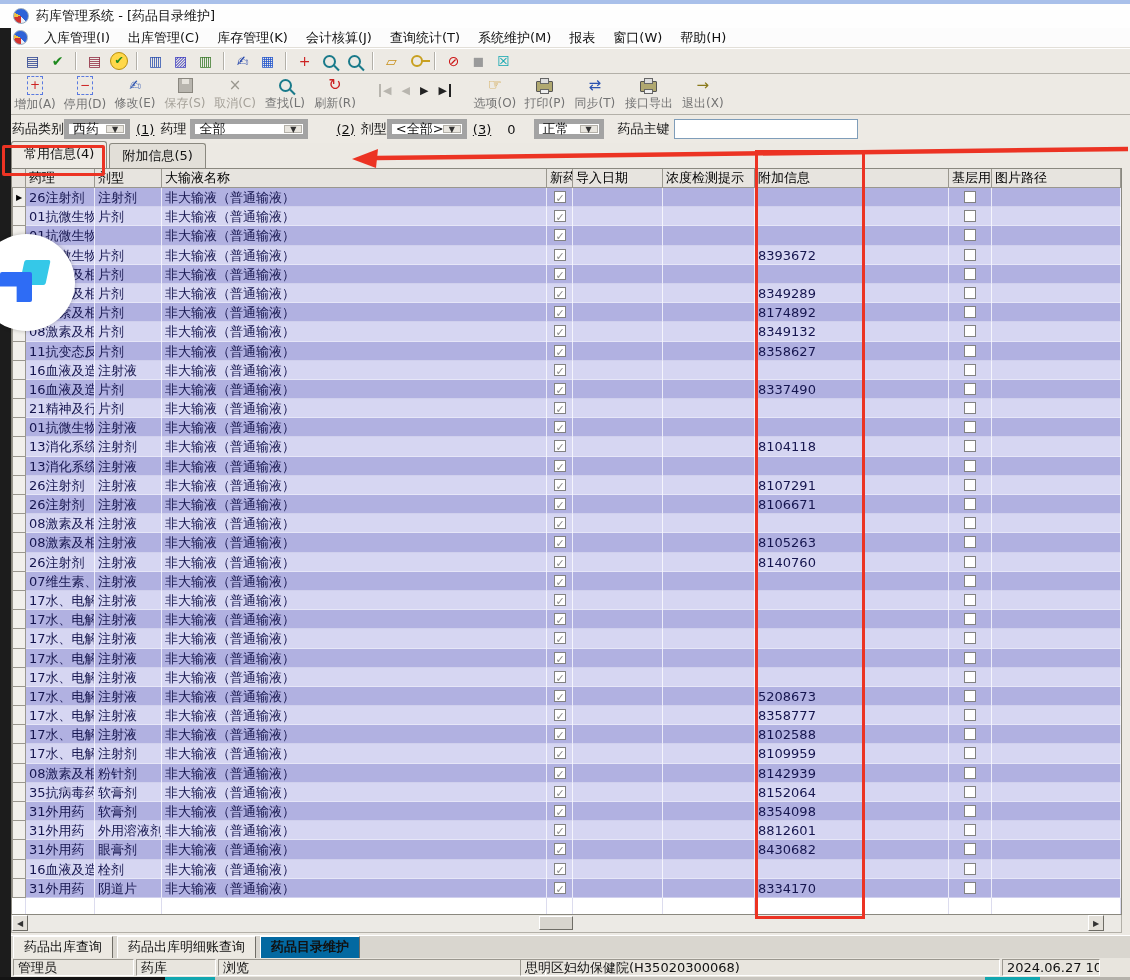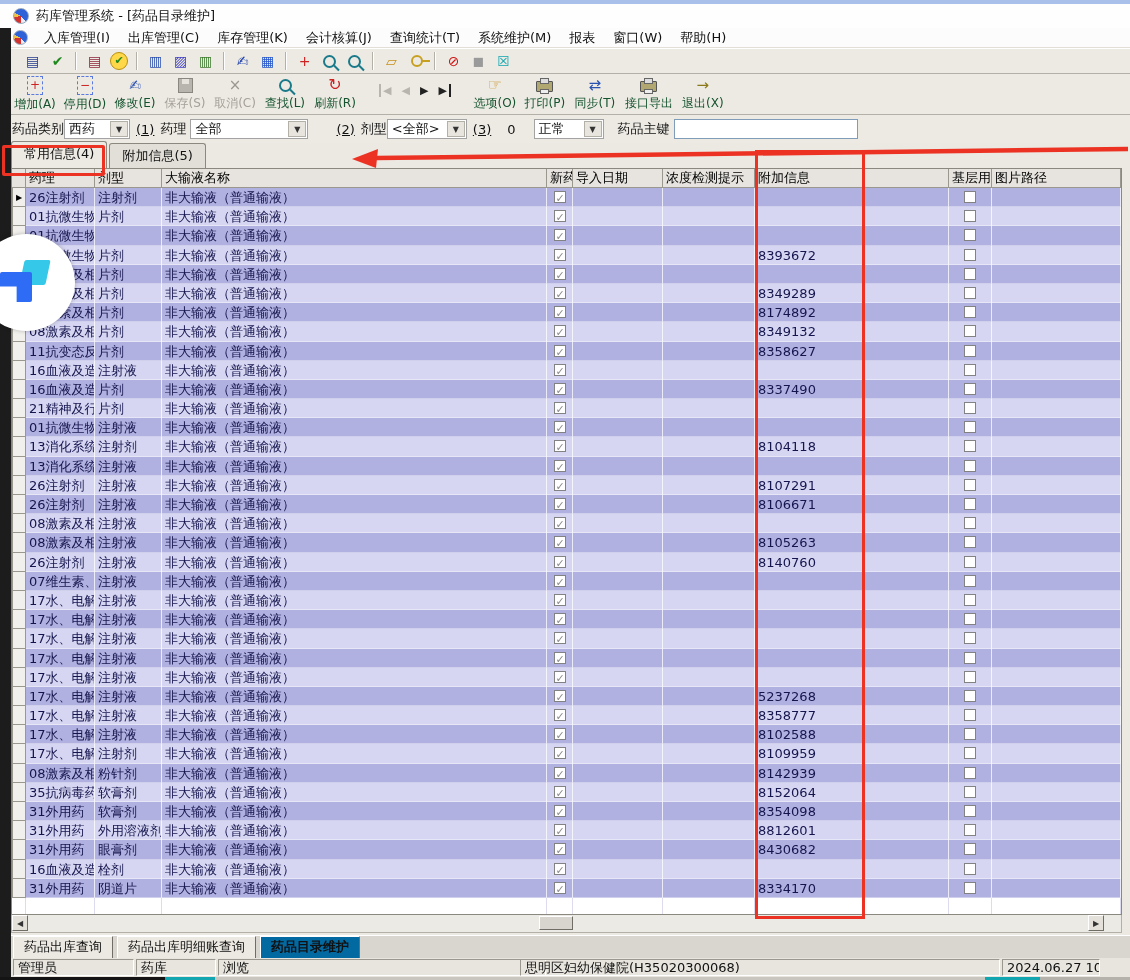--- a/index.html
+++ b/index.html
@@ -25,39 +25,39 @@
   .tsep{width:1px;height:18px;background:#b3b0a8;border-right:1px solid #fff;margin:0 5px;}
   .icon-mag{width:9px;height:9px;border:2px solid #1a7a8a;border-radius:50%;position:relative;display:inline-block;}
   .icon-mag::after{content:"";position:absolute;width:7px;height:2px;background:#1a7a8a;transform:rotate(45deg);right:-6px;bottom:-3px;}
   .icon-key{width:8px;height:8px;border:2px solid #c8a020;border-radius:50%;position:relative;display:inline-block;}
   .icon-key::after{content:"";position:absolute;width:8px;height:2px;background:#c8a020;left:9px;top:3px;}
   
   #toolbar2{left:0;top:74px;width:1130px;height:41px;background:#edeae4;border-bottom:1px solid #b3b0a8;
             display:flex;align-items:center;padding-left:10px;}
   .t2btn{width:50px;height:38px;display:flex;flex-direction:column;align-items:center;justify-content:center;cursor:default;}
   .t2icon{height:17px;font-size:14px;line-height:16px;display:flex;align-items:center;justify-content:center;}
-  .t2label{font-size:12px;color:#14532d;margin-top:1px;white-space:nowrap;}
+  .t2label{font-size:12px;color:#737373;margin-top:1px;white-space:nowrap;}
   .t2btn.disabled .t2label{color:#a5a199;}
   .gi-dotted{border:1px dashed #5a7ae0;padding:0 2px;line-height:12px;font-size:12px;}
   .icon-printer{width:15px;height:9px;background:#b0a870;border:1px solid #555;border-radius:1px;position:relative;display:inline-block;margin-top:3px;}
   .icon-printer::before{content:"";position:absolute;top:-4px;left:3px;right:3px;height:4px;background:#ddd;border:1px solid #666;}
   .icon-printer::after{content:"";position:absolute;bottom:-3px;left:3px;right:3px;height:3px;background:#eee;border:1px solid #666;}
   .icon-floppy{width:13px;height:13px;background:#b8b5ae;border:1px solid #8a877f;position:relative;display:inline-block;}
   .icon-floppy::before{content:"";position:absolute;top:0;left:3px;right:3px;height:5px;background:#e6e3dc;}
   #nav-arrows{display:flex;align-items:center;margin:0 14px 8px 14px;}
   .nav-a{font-size:11px;margin:0 5px;cursor:default;}
   .nav-dis{color:#b8b5ae;}
   .nav-en{color:#222;}
   .bar-l{border-left:2px solid #b8b5ae;padding-left:2px;}
   .bar-r{border-right:2px solid #222;padding-right:2px;}
   
   #filterbar{left:0;top:115px;width:1130px;height:28px;background:#edeae4;display:flex;align-items:center;padding-left:12px;font-size:13px;color:#111;}
   .flabel{white-space:nowrap;text-align:right;}
   .fnum{margin:0 6px;text-decoration:underline;}
-  .combo{height:20px;background:#fff;border:1px solid #a3a3a3;display:flex;align-items:center;position:relative;padding-left:4px;font-size:13px;box-sizing:border-box;cursor:default;}
+  .combo{height:20px;background:#fff;border:5px solid #a3a3a3;display:flex;align-items:center;position:relative;padding-left:4px;font-size:13px;box-sizing:border-box;cursor:default;}
   .combo .arr{position:absolute;right:1px;top:1px;bottom:1px;width:16px;background:#e8e5de;border:1px solid #b3b0a8;
               display:flex;align-items:center;justify-content:center;font-size:8px;color:#333;}
   .tinput{height:20px;background:#fff;border:1px solid #7f9db9;font-size:13px;padding:0 4px;box-sizing:border-box;}
   
   #tabrow{left:11px;top:143px;width:1119px;height:25px;display:flex;align-items:flex-end;}
   .tab{font-size:13px;padding:3px 12px 3px 12px;border:1px solid #8a887f;border-bottom:none;background:#e2dfd8;
        border-radius:3px 3px 0 0;margin-right:2px;cursor:default;color:#111;}
   .tab.active{background:#edeae4;position:relative;z-index:2;padding-bottom:5px;}
   
   #grid{left:11px;top:168px;width:1111px;height:747px;background:#fff;border:1px solid #8a887f;overflow:hidden;}
@@ -691,21 +691,21 @@
       <div class="grow odd">
         <div class="gc c0 gind"></div>
         <div class="gc c1">17水、电解质</div>
         <div class="gc c2">注射液</div>
         <div class="gc c3">非大输液（普通输液）</div>
         <div class="gc c4 ccenter">
           <span class="cbx checked"></span>
         </div>
         <div class="gc c5"></div>
         <div class="gc c6"></div>
-        <div class="gc c7">5237268</div>
+        <div class="gc c7">5208673</div>
         <div class="gc c8 ccenter">
           <span class="cbx"></span>
         </div>
         <div class="gc c9"></div>
       </div>
       <div class="grow even">
         <div class="gc c0 gind"></div>
         <div class="gc c1">17水、电解质</div>
         <div class="gc c2">注射液</div>
         <div class="gc c3">非大输液（普通输液）</div>

